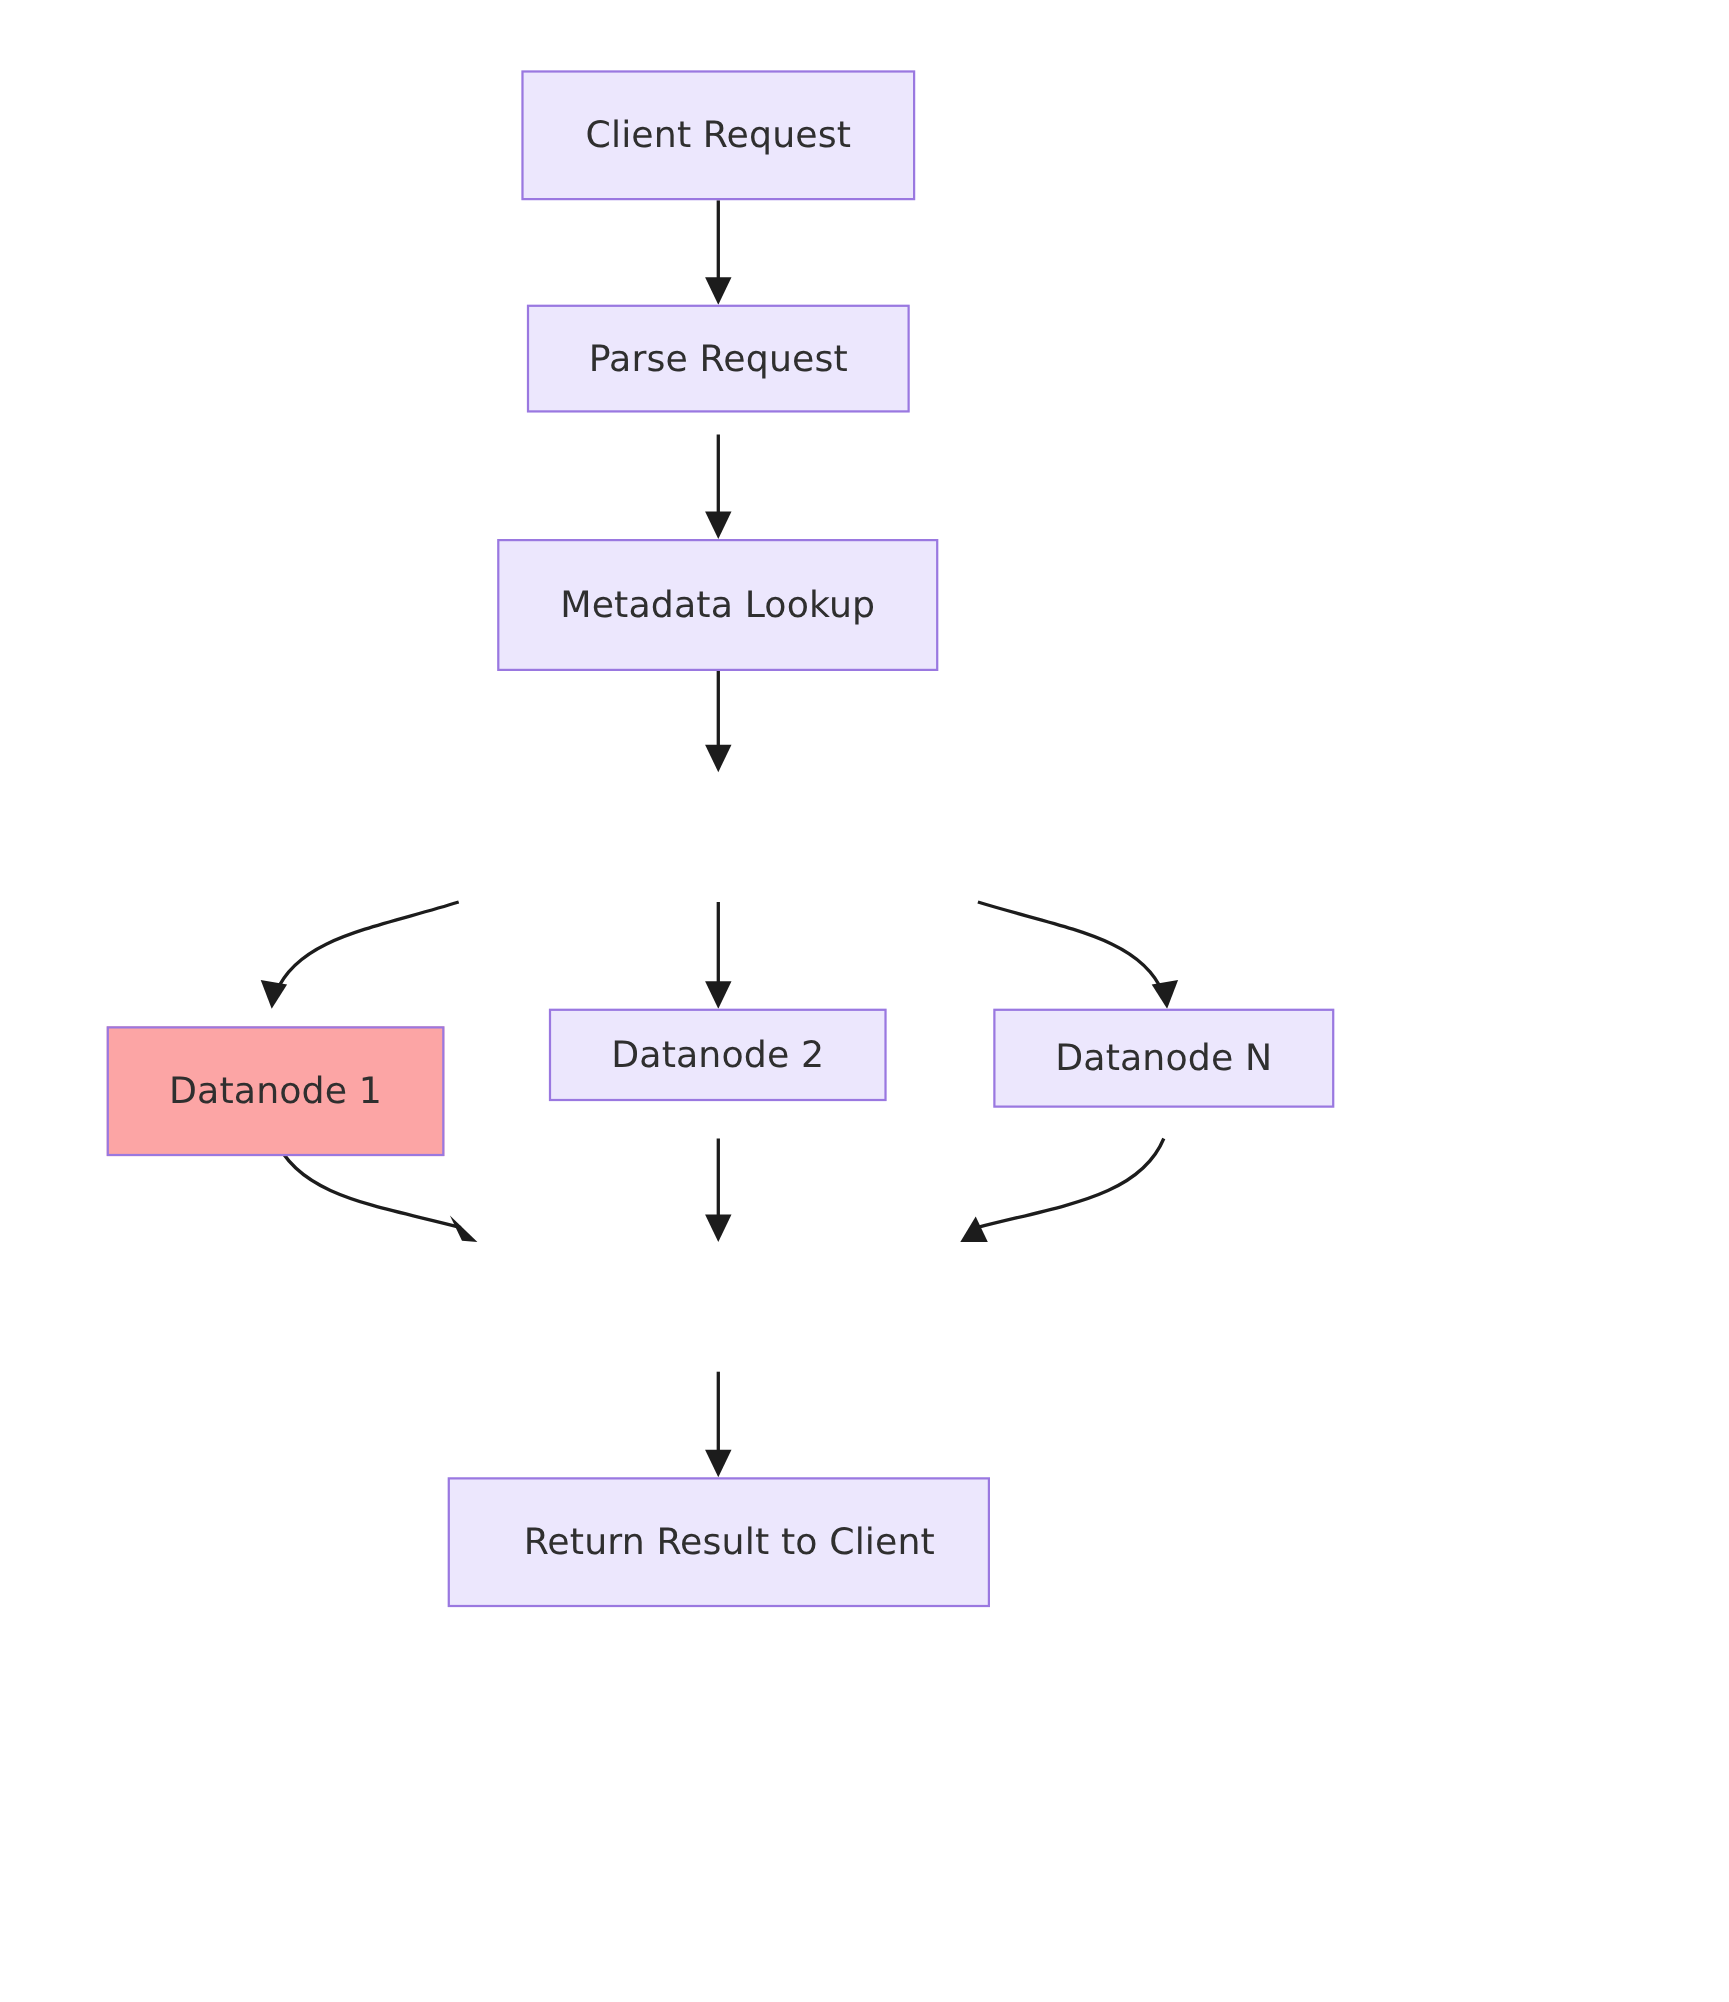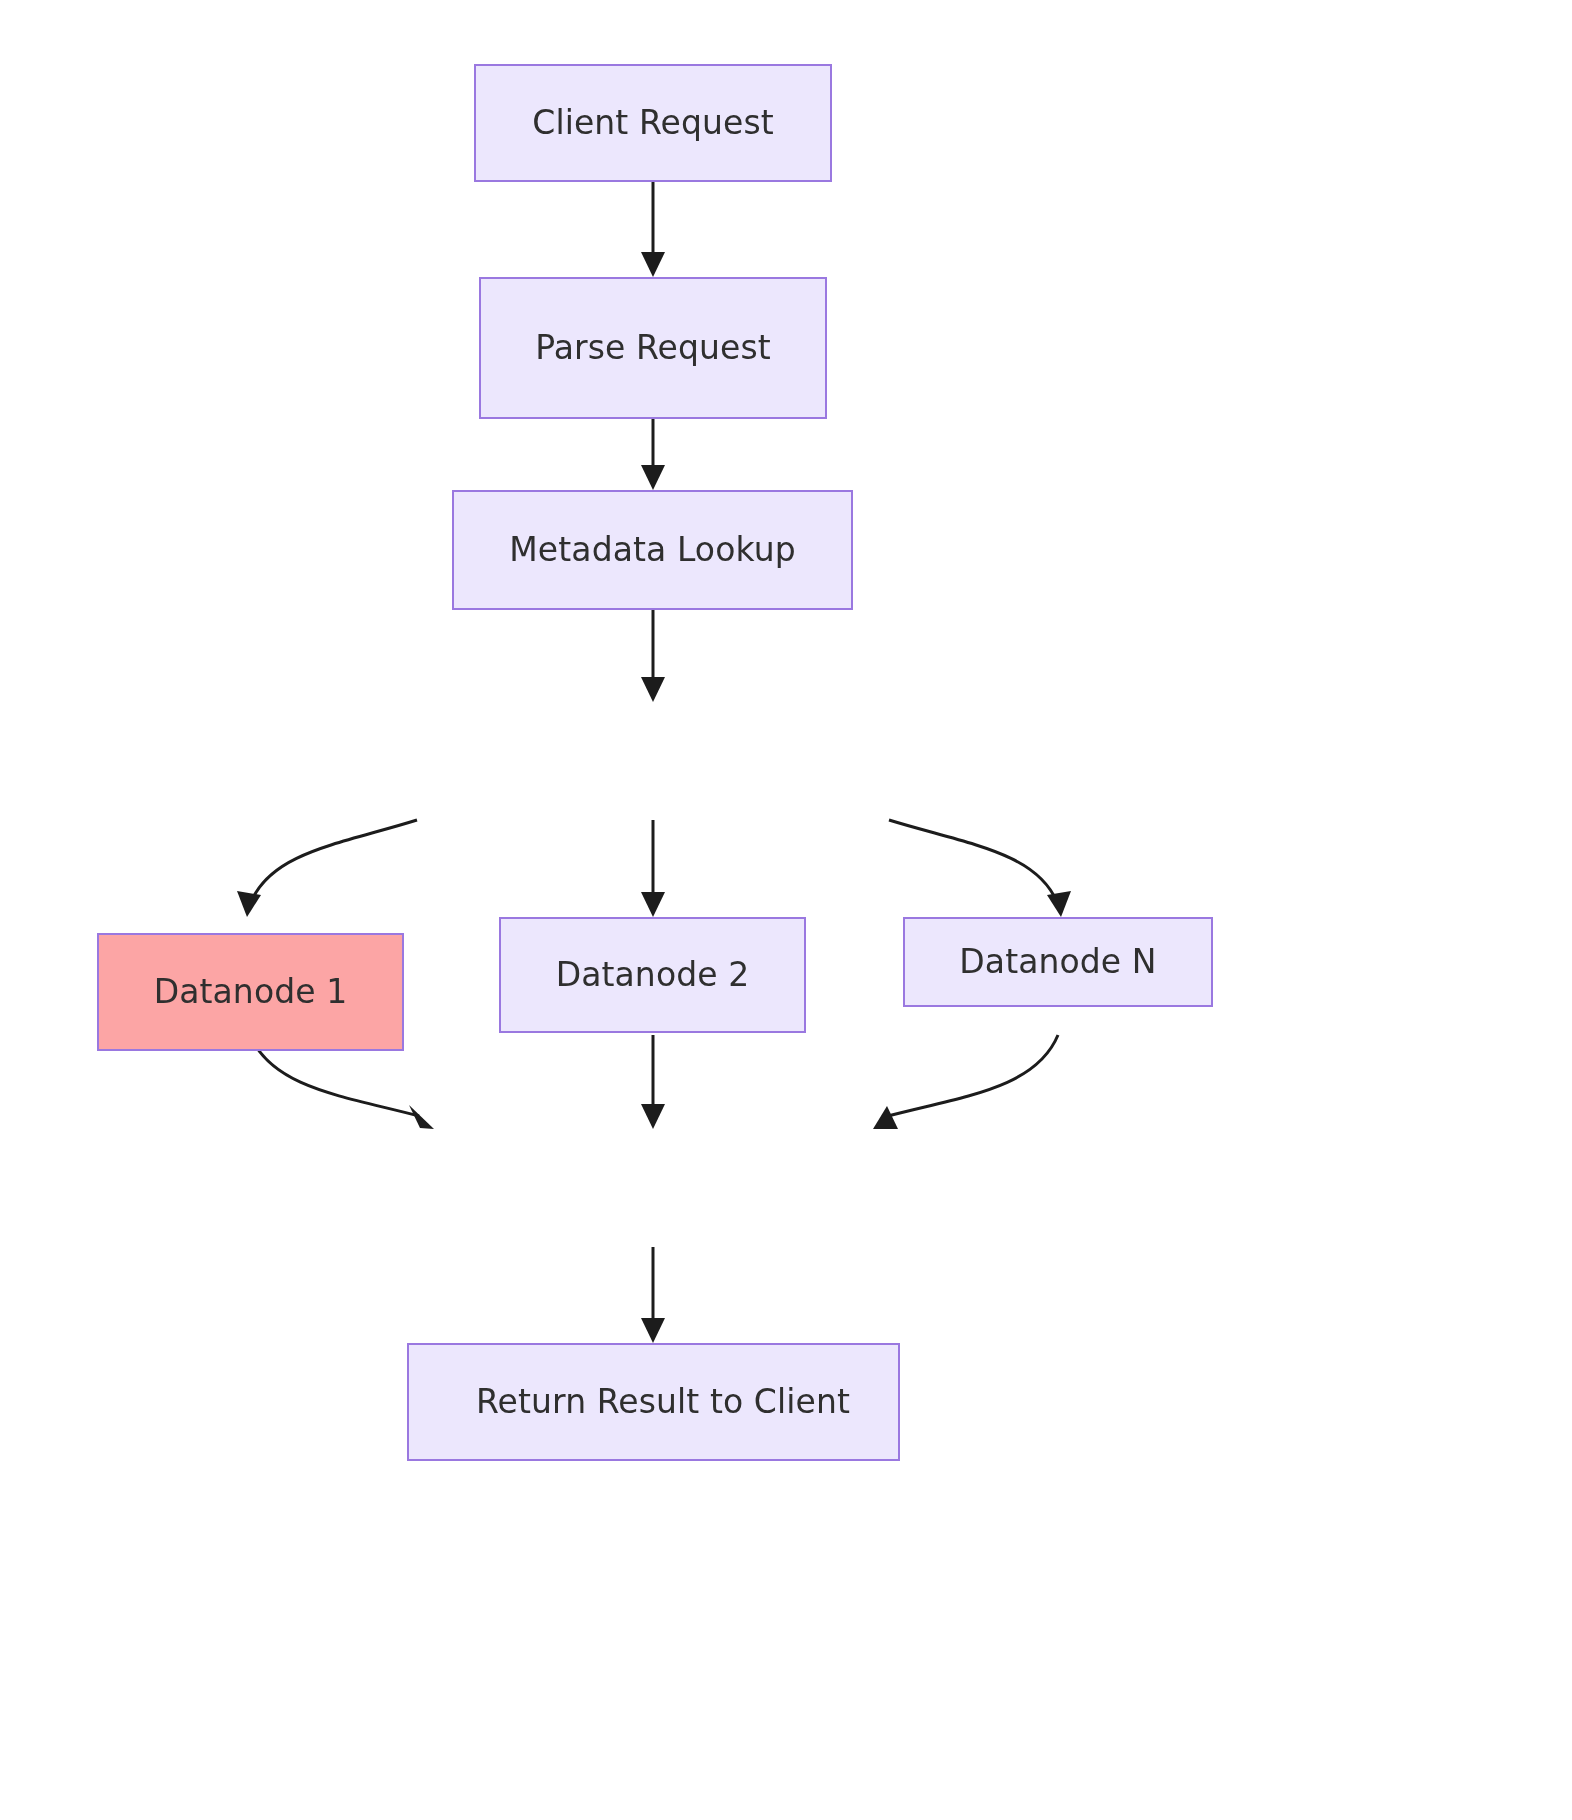--- a/index.html
+++ b/index.html
@@ -112,34 +112,34 @@
     <g>
       <path class="edge-path" d="M 653,1247 L 653,1328" style="stroke: rgb(28, 28, 28);"></path>
       <path class="edge-head" d="M 653,1343 L 641,1318 L 665,1318 Z" style="fill: rgb(28, 28, 28);"></path>
     </g>
   </svg>
 
   <div class="node" style="left: 474px; top: 64px; width: 358px; height: 118px; background: rgb(236, 231, 253); border-color: rgb(154, 120, 224); color: rgb(47, 47, 47);">
     <span class="node-label">Client Request</span>
   </div>
 
-  <div class="node" style="left: 479px; top: 277px; width: 348px; height: 142px; background: rgb(236, 231, 253); border-color: rgb(154, 120, 224); color: rgb(47, 47, 47);">
+  <div class="node" style="left: 479px; top: 277px; width: 348px; height: 98px; background: rgb(236, 231, 253); border-color: rgb(154, 120, 224); color: rgb(47, 47, 47);">
     <span class="node-label">Parse Request</span>
   </div>
 
   <div class="node" style="left: 452px; top: 490px; width: 401px; height: 120px; background: rgb(236, 231, 253); border-color: rgb(154, 120, 224); color: rgb(47, 47, 47);">
     <span class="node-label">Metadata Lookup</span>
   </div>
 
 
   <div class="node" style="left: 97px; top: 917px; width: 307px; height: 118px; background: #fca5a5; border-color: rgb(154, 120, 224); color: rgb(47, 47, 47); margin-top: 16px;">
     <span class="node-label">Datanode 1</span>
   </div>
 
-  <div class="node" style="left: 499px; top: 917px; width: 307px; height: 116px; background: rgb(236, 231, 253); border-color: rgb(154, 120, 224); color: rgb(47, 47, 47);">
+  <div class="node" style="left: 499px; top: 917px; width: 307px; height: 84px; background: rgb(236, 231, 253); border-color: rgb(154, 120, 224); color: rgb(47, 47, 47);">
     <span class="node-label">Datanode 2</span>
   </div>
 
   <div class="node" style="left: 903px; top: 917px; width: 310px; height: 90px; background: rgb(236, 231, 253); border-color: rgb(154, 120, 224); color: rgb(47, 47, 47);">
     <span class="node-label">Datanode N</span>
   </div>
 
 
   <div class="node" style="left: 407px; top: 1343px; width: 493px; height: 118px; background: rgb(236, 231, 253); border-color: rgb(154, 120, 224); color: rgb(47, 47, 47); padding-left: 19px;">
     <span class="node-label">Return Result to Client</span>

